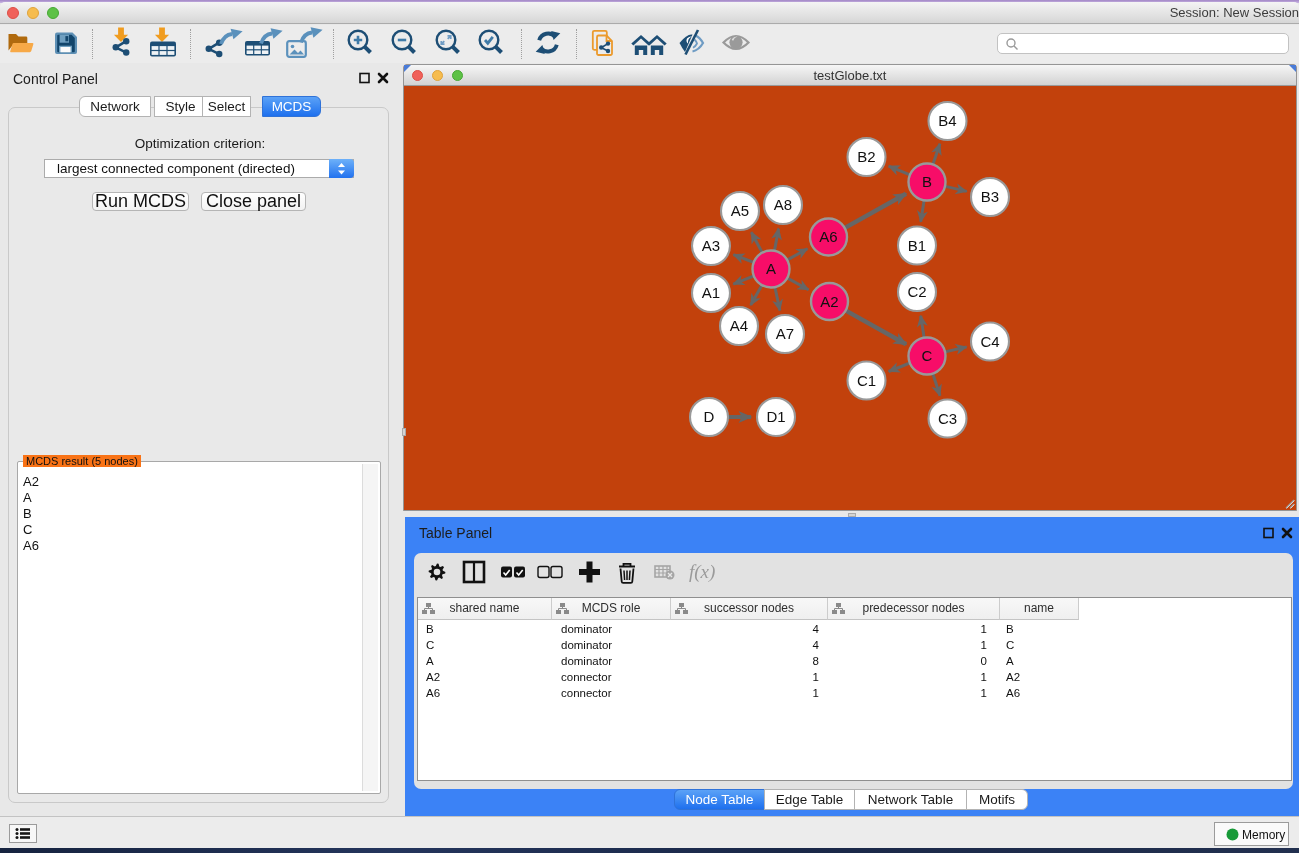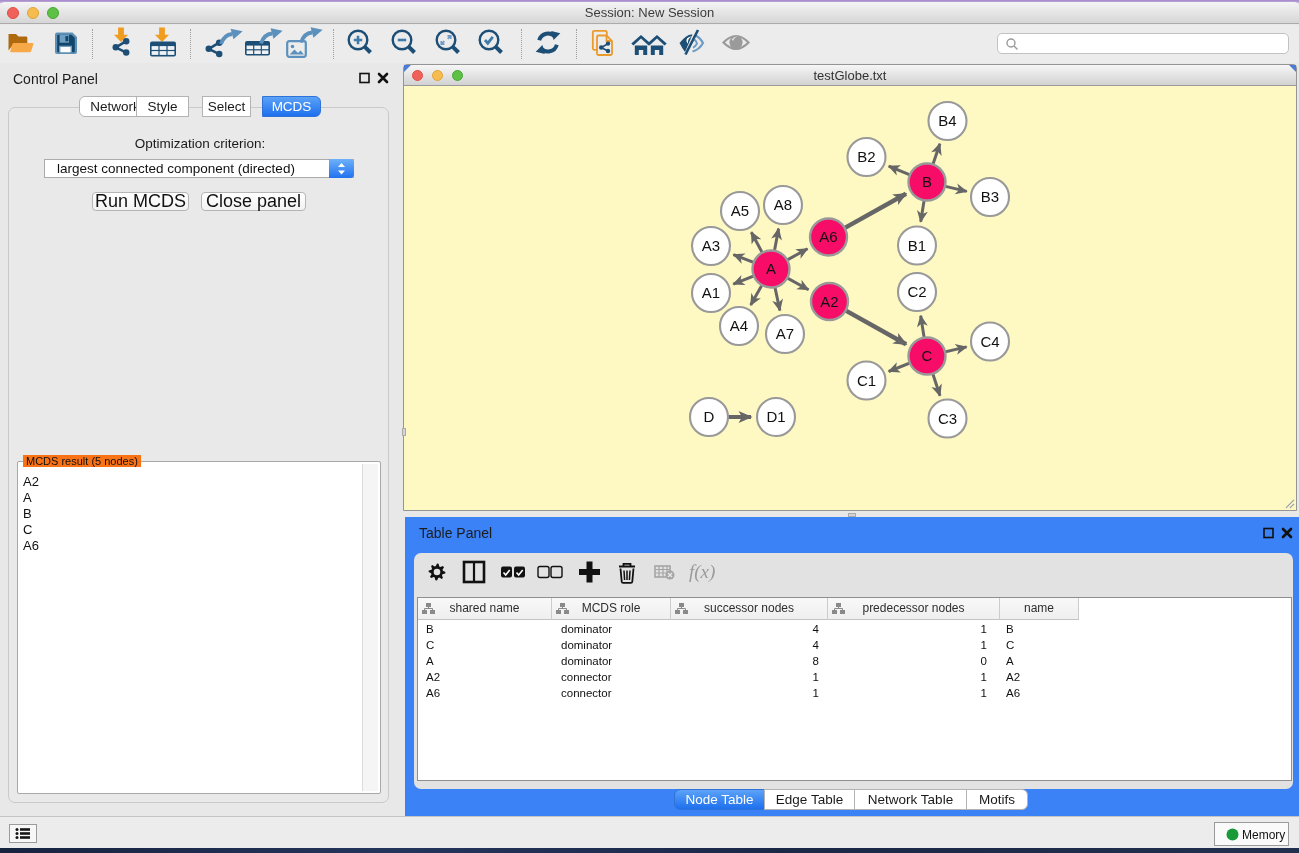--- a/index.html
+++ b/index.html
@@ -3,21 +3,21 @@
 <meta charset="utf-8">
 <style>
 * { margin:0; padding:0; box-sizing:border-box; }
 html,body { width:1299px; height:853px; overflow:hidden; }
 body { font-family:"Liberation Sans", sans-serif; background:#e8e8e8; position:relative; }
 .abs { position:absolute; }
 
 
 #purple { left:0; top:0; width:1299px; height:3px; background:linear-gradient(#a287c6,#cbb6e4); }
 #titlebar { left:0; top:2px; width:1299px; height:22px; background:linear-gradient(#f4f4f4,#d6d6d6); border-bottom:1px solid #ababab; border-radius:5px 5px 0 0; }
-#titlebar .t { width:100%; text-align:center; font-size:13px; color:#3c3c3c; line-height:22px; }
+#titlebar .t { width:100%; text-align:right; font-size:13px; color:#3c3c3c; line-height:22px; }
 .light { position:absolute; width:12px; height:12px; border-radius:50%; top:7px; }
 #toolbar { left:0; top:25px; width:1299px; height:38px; background:#ececec; }
 .sep { position:absolute; top:4px; height:30px; width:0; border-left:1px dotted #9f9f9f; }
 #search { left:997px; top:8px; width:292px; height:21px; background:#fff; border:1px solid #c2c2c2; border-radius:5px; }
 
 
 #cp { left:0; top:63px; width:390px; height:753px; background:#e8e8e8; }
 .ptitle { font-size:14px; color:#1d1d1d; }
 #cp-pane { position:absolute; left:8px; top:107px; width:381px; height:696px; background:#e9e9e9; border:1px solid #c9c9c9; border-radius:7px; }
 #tabs { position:absolute; left:79px; top:96px; height:21px; }
@@ -26,21 +26,21 @@
 #optlabel { left:64px; top:136px; width:272px; text-align:center; font-size:13.5px; color:#1a1a1a; }
 #combo { left:44px; top:159px; width:310px; height:19px; background:#fff; border:1px solid #ababab; border-radius:0; font-size:13.5px; color:#111; line-height:17px; padding-left:12px; }
 #combo .step { position:absolute; right:-1px; top:-1px; width:25px; height:19px; border-radius:0 4px 4px 0; background:linear-gradient(#6db1f9,#2272ef); }
 .btn { position:absolute; height:19px; background:linear-gradient(#ffffff,#f2f2f2); border:1px solid #b5b5b5; border-radius:4px; font-size:18px; color:#111; text-align:center; line-height:17px; }
 #fieldset { left:17px; top:461px; width:364px; height:333px; border:1px solid #a8a8a8; border-radius:2px; background:#fff; }
 #legend { left:23px; top:455px; font-size:11px; color:#111; background:#f97316; padding:0 3px; z-index:3; }
 #mlist { left:19px; top:470px; width:342px; height:321px; background:#fff; font-size:13px; color:#111; line-height:16px; padding:4px 0 0 4px; }
 #mscroll { left:362px; top:464px; width:16px; height:327px; background:#f5f5f5; border-left:1px solid #dcdcdc; }
 
 
-#netwin { left:403px; top:64px; width:894px; height:447px; border:1px solid #959595; border-radius:4px 4px 0 0; background:#fef9c3; }
+#netwin { left:403px; top:64px; width:894px; height:447px; border:1px solid #959595; border-radius:4px 4px 0 0; background:#c2410c; }
 #nettitle { position:absolute; left:0; top:0; width:892px; height:21px; background:linear-gradient(#f6f6f6,#d2d2d2); border-bottom:1px solid #9a9a9a; border-radius:4px 4px 0 0; }
 #nettitle .t { width:100%; text-align:center; font-size:13px; color:#333; line-height:21px; }
 
 
 #tp { left:405px; top:517px; width:896px; height:299px; background:#3b82f6; }
 #tp-pane { position:absolute; left:9px; top:36px; width:879px; height:236px; background:#e2e2e2; border-radius:7px; }
 #tbl { position:absolute; left:12px; top:80px; width:875px; height:184px; background:#fff; border:1px solid #8f8f8f; }
 .th { position:absolute; top:0; height:22px; background:linear-gradient(#f8f8f8,#efefef); border-right:1px solid #cccccc; border-bottom:1px solid #c4c4c4; font-size:12px; color:#2e2e2e; text-align:center; line-height:21px; }
 .td { position:absolute; height:16px; font-size:11.5px; color:#111; line-height:16px; }
 #btabs { position:absolute; left:269px; top:272px; height:22px; }
@@ -190,21 +190,21 @@
 <div class="abs" id="cp">
   <div class="ptitle abs" style="left:13px;top:8px;">Control Panel</div>
 </div>
 <svg class="abs" style="left:356.5px;top:71px" width="34" height="14" viewBox="0 0 34 14">
   <rect x="3" y="2.5" width="9" height="9" fill="none" stroke="#111" stroke-width="1.6"></rect>
   <path d="M22 3 L30 11 M30 3 L22 11" stroke="#111" stroke-width="2.6" stroke-linecap="round"></path>
 </svg>
 <div class="abs" id="cp-pane"></div>
 <div id="tabs">
   <div class="tab" style="left:0;width:72px;border-radius:6px 0 0 6px;">Network</div>
-  <div class="tab" style="left:57px;width:53px;">Style</div>
+  <div class="tab" style="left:75px;width:53px;">Style</div>
   <div class="tab" style="left:123px;width:49px;">Select</div>
   <div class="tab sel" style="left:183px;width:59px;border-radius:0 6px 6px 0;">MCDS</div>
 </div>
 <div class="abs" id="optlabel">Optimization criterion:</div>
 <div class="abs" id="combo">largest connected component (directed)
   <div class="step"><svg width="25" height="19" viewBox="0 0 25 19">
         <path d="M9 8 L12.5 4 L16 8 Z" fill="#fff"></path>
         <path d="M9 11.5 L12.5 15.5 L16 11.5 Z" fill="#fff"></path>
       </svg></div>
 </div>

